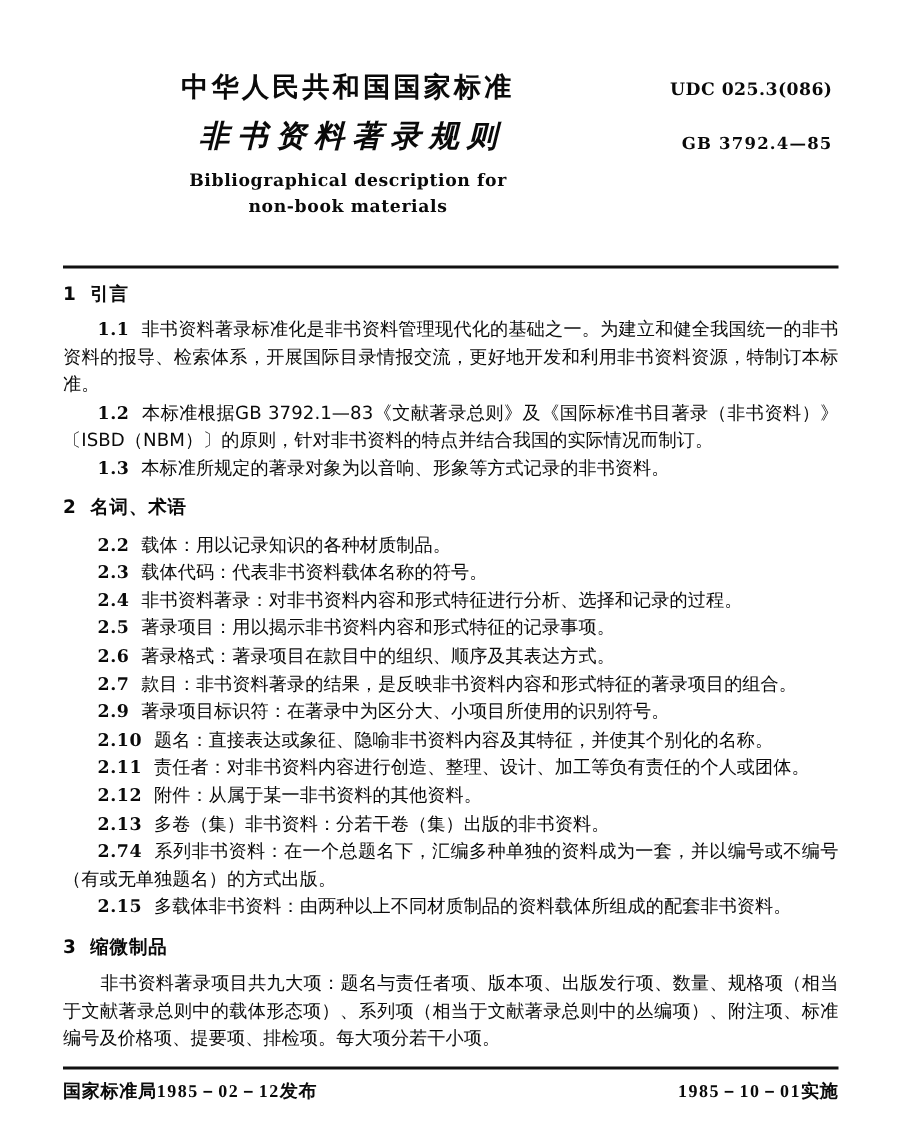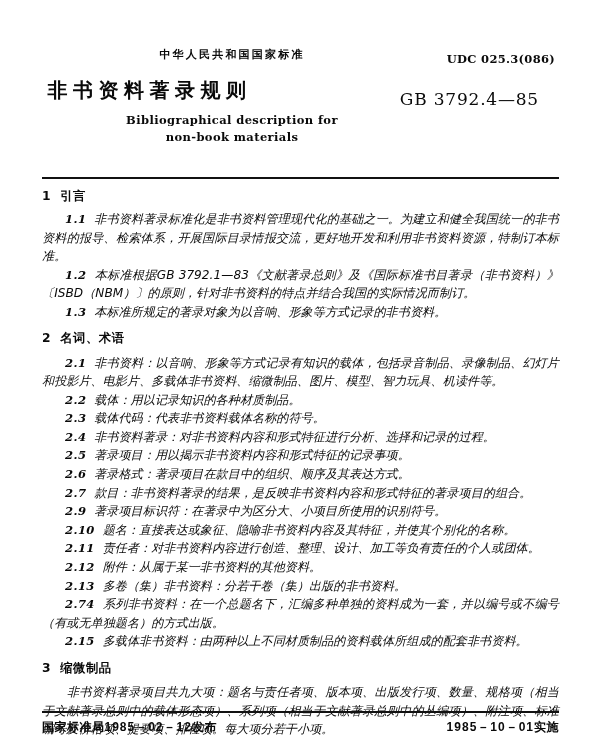--- a/index.html
+++ b/index.html
@@ -29,55 +29,56 @@
     top: 44px;
     width: 517px;
     height: 120px;
   }
   .national-line {
     position: absolute;
     left: 0;
     top: 6px;
     width: 380px;
     text-align: center;
-    font-size: 11px;
+    font-size: 18px;
     font-weight: bold;
     letter-spacing: 2.2px;
     line-height: 1;
     white-space: nowrap;
-    font-family: Liberation Mono, monospace;
   }
   .udc {
     position: absolute;
     right: 4px;
     top: 8px;
     font-size: 11.5px;
     font-weight: bold;
     letter-spacing: 0.3px;
     white-space: nowrap;
     font-family: "DejaVu Serif", "Liberation Serif", serif;
   }
   .main-title {
     position: absolute;
     left: 0;
     top: 36px;
     width: 380px;
+    text-align: center;
     font-size: 20px;
     font-weight: bold;
     letter-spacing: 5.5px;
     line-height: 1;
     white-space: nowrap;
     text-indent: 5.5px;
+    font-style: italic;
   }
   .gb-number {
     position: absolute;
-    right: 20px;
+    right: 4px;
     top: 45px;
-    font-size: 17px;
-    font-weight: normal;
+    font-size: 11px;
+    font-weight: bold;
     letter-spacing: 0.8px;
     white-space: nowrap;
     font-family: "DejaVu Serif", "Liberation Serif", serif;
   }
   .en-title {
     position: absolute;
     left: 0;
     top: 68px;
     width: 380px;
     text-align: center;
@@ -122,21 +123,20 @@
     margin-right: 9px;
   }
 
   .para {
     font-size: 12.1px;
     line-height: 1.52;
     letter-spacing: 0.05px;
     text-align: justify;
     text-justify: inter-character;
     margin: 0;
-    font-style: italic;
   }
   .para .lbl {
     font-weight: bold;
     font-family: "DejaVu Serif", "Liberation Serif", serif;
     font-size: 11.6px;
     letter-spacing: 0.4px;
   }
   .para.indent {
     text-indent: 23px;
   }
@@ -159,21 +159,21 @@
     width: 517px;
     display: flex;
     justify-content: space-between;
     align-items: baseline;
     font-size: 12px;
     font-weight: bold;
     letter-spacing: 0.5px;
     white-space: nowrap;
   }
   .footer .dt {
-    font-family: Liberation Sans, sans-serif;
+    font-family: Liberation Serif, serif;
     letter-spacing: 1px;
   }
 </style>
 </head>
 <body>
 
 <div class="page">
 
   <div class="header">
     <div class="national-line">中华人民共和国国家标准</div>
@@ -202,21 +202,20 @@
     <p class="para indent"><span class="lbl">1.2</span>&nbsp;&nbsp;<span>本标准根据GB 3792.1—83《文献著录总则》及《国际标准书目著录（非书资料）》〔ISBD（NBM）〕的原则，针对非书资料的特点并结合我国的实际情况而制订。</span></p>
     <p class="para indent"><span class="lbl">1.3</span>&nbsp;&nbsp;<span>本标准所规定的著录对象为以音响、形象等方式记录的非书资料。</span></p>
 
     <div class="gap-sec"></div>
 
     <h2 class="sec-head">
       <span class="num">2</span><span>名词、术语</span>
     </h2>
     <div class="blk-2"></div>
 
-    <p class="para indent"><span class="lbl">2.1</span>&nbsp;&nbsp;<span>非书资料：以音响、形象等方式记录有知识的载体，包括录音制品、录像制品、幻灯片和投影片、电影片、多载体非书资料、缩微制品、图片、模型、智力玩具、机读件等。</span></p>
     <p class="para indent"><span class="lbl">2.2</span>&nbsp;&nbsp;<span>载体：用以记录知识的各种材质制品。</span></p>
     <p class="para indent"><span class="lbl">2.3</span>&nbsp;&nbsp;<span>载体代码：代表非书资料载体名称的符号。</span></p>
     <p class="para indent"><span class="lbl">2.4</span>&nbsp;&nbsp;<span>非书资料著录：对非书资料内容和形式特征进行分析、选择和记录的过程。</span></p>
     <p class="para indent"><span class="lbl">2.5</span>&nbsp;&nbsp;<span>著录项目：用以揭示非书资料内容和形式特征的记录事项。</span></p>
     <p class="para indent"><span class="lbl">2.6</span>&nbsp;&nbsp;<span>著录格式：著录项目在款目中的组织、顺序及其表达方式。</span></p>
     <p class="para indent"><span class="lbl">2.7</span>&nbsp;&nbsp;<span>款目：非书资料著录的结果，是反映非书资料内容和形式特征的著录项目的组合。</span></p>
     <p class="para indent"><span class="lbl">2.9</span>&nbsp;&nbsp;<span>著录项目标识符：在著录中为区分大、小项目所使用的识别符号。</span></p>
     <p class="para indent"><span class="lbl">2.10</span>&nbsp;&nbsp;<span>题名：直接表达或象征、隐喻非书资料内容及其特征，并使其个别化的名称。</span></p>
     <p class="para indent"><span class="lbl">2.11</span>&nbsp;&nbsp;<span>责任者：对非书资料内容进行创造、整理、设计、加工等负有责任的个人或团体。</span></p>
     <p class="para indent"><span class="lbl">2.12</span>&nbsp;&nbsp;<span>附件：从属于某一非书资料的其他资料。</span></p>

